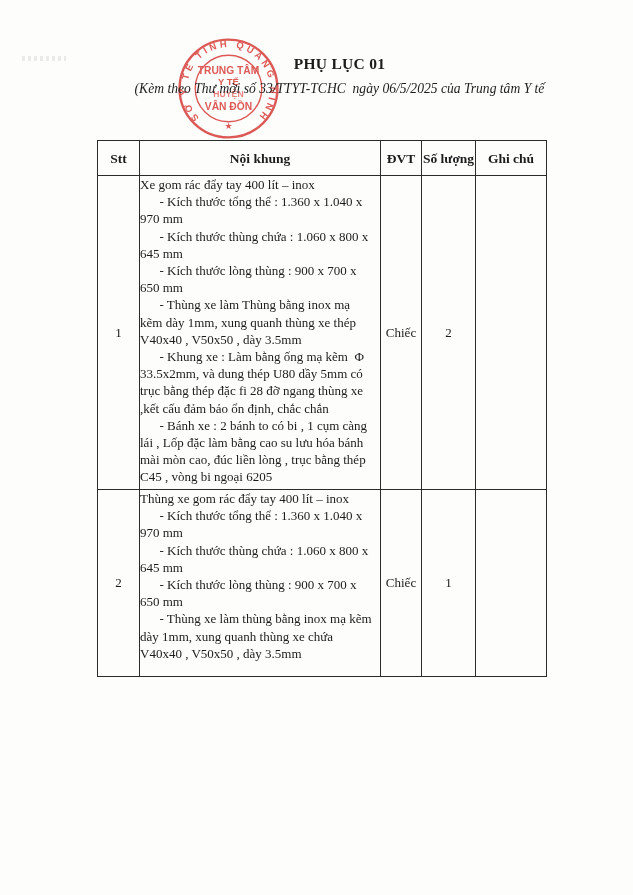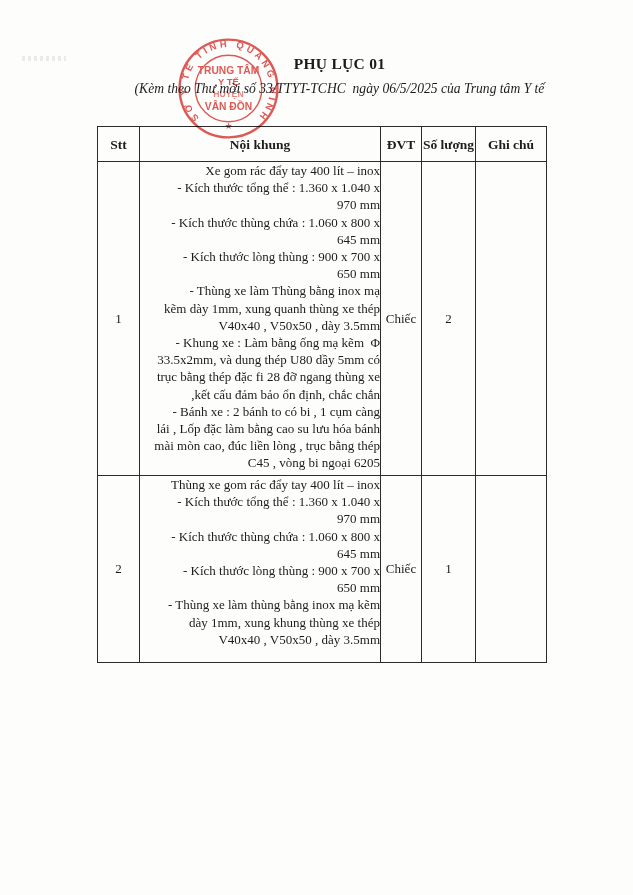--- a/index.html
+++ b/index.html
@@ -31,41 +31,41 @@
     font-size:13.6px; font-style:italic; line-height:18px;
     margin:0; white-space:pre;
   }
   
   .stamp {
     position:absolute; left:168px; top:28px; width:121px; height:121px;
     z-index:2; mix-blend-mode:multiply; opacity:.88;
   }
   
   table.main-table {
-    position:absolute; left:97px; top:126px; z-index:1;
+    position:absolute; left:97px; top:140px; z-index:1;
     width:449px; table-layout:fixed; border-collapse:collapse;
     background:transparent;
   }
   table.main-table th, table.main-table td {
     border:1.4px solid #2b2b2b; padding:0; overflow:hidden;
   }
   tr.header-row { height:35px; }
   th.hcell {
     font-size:13.5px; font-weight:bold; line-height:15px;
     text-align:center; vertical-align:middle;
   }
   tr.row-1 { height:314px; }
   tr.row-2 { height:187px; }
   td.cell-center {
     text-align:center; vertical-align:middle; font-size:13px;
   }
   td.cell-content {
     vertical-align:top; padding:2px 3px 2px 5px; font-size:13px;
   }
-  .content-line { white-space:pre; line-height:17.2px;text-align:right; }
+  .content-line { white-space:pre; line-height:17.2px; }
 </style>
 </head>
 <body>
 
 <div class="doc">
 
   <div class="scan-artifact"></div>
 
   <svg class="stamp" viewBox="0 0 120 120">
     <circle cx="60" cy="60" r="48.5" fill="none" stroke="#d94440" stroke-width="2.4"></circle>
@@ -138,21 +138,21 @@
           <td class="cell-center">2</td>
           <td class="cell-content">
             <div class="content-line">Thùng xe gom rác đẩy tay 400 lít – inox</div>
             <div class="content-line">      - Kích thước tổng thể : 1.360 x 1.040 x</div>
             <div class="content-line">970 mm</div>
             <div class="content-line">      - Kích thước thùng chứa : 1.060 x 800 x</div>
             <div class="content-line">645 mm</div>
             <div class="content-line">      - Kích thước lòng thùng : 900 x 700 x</div>
             <div class="content-line">650 mm</div>
             <div class="content-line">      - Thùng xe làm thùng bằng inox mạ kẽm</div>
-            <div class="content-line">dày 1mm, xung khung thùng xe thép</div>
+            <div class="content-line">dày 1mm, xung quanh thùng xe chứa</div>
             <div class="content-line">V40x40 , V50x50 , dày 3.5mm</div>
           </td>
           <td class="cell-center">Chiếc</td>
           <td class="cell-center">1</td>
           <td class="cell-center"></td>
         </tr>
       </tbody>
   </table>
 
 </div>

